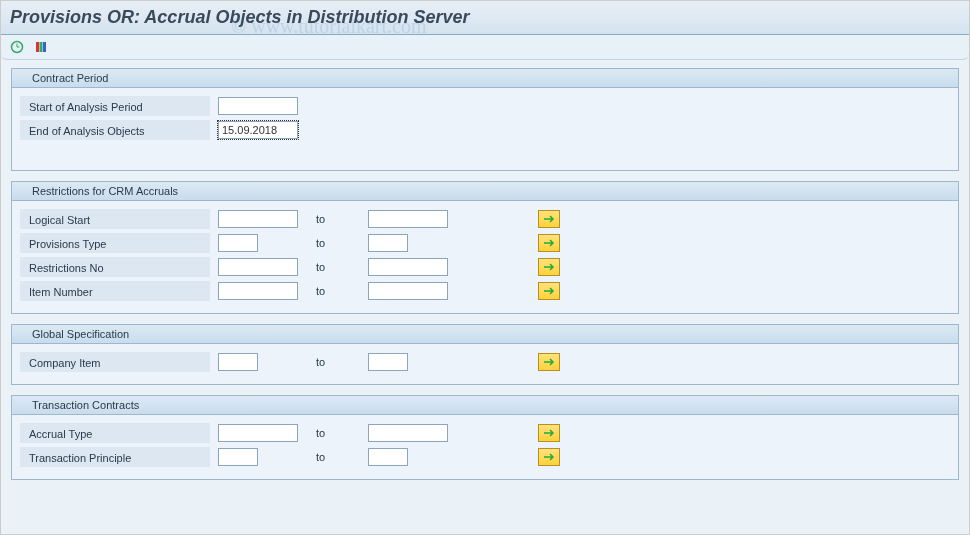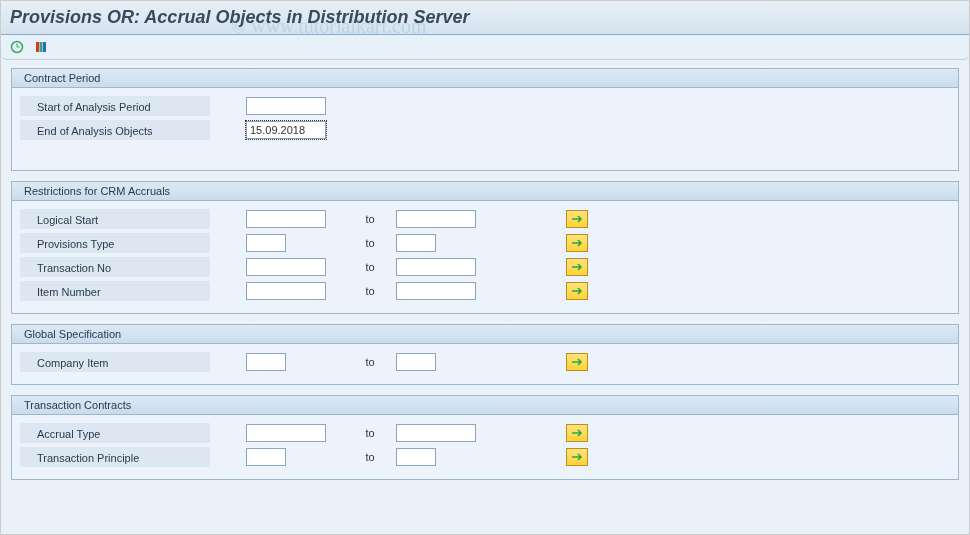--- a/index.html
+++ b/index.html
@@ -44,64 +44,64 @@
     .content { padding: 8px 10px; }
     .group {
       border: 1px solid #9db8cd;
       background: #ecf3fa;
       margin-bottom: 10px;
       border-radius: 0;
     }
     .group-header {
       background: linear-gradient(to bottom, #dce9f4 0%, #c9dced 100%);
       border-bottom: 1px solid #9db8cd;
-      padding: 3px 12px;
+      padding: 3px 20px;
       font-size: 11px;
       color: #2a3a4a;
     }
     .group-body { padding: 6px 8px 10px 8px; }
     .row { display: flex; align-items: center; height: 24px; }
     .label {
       width: 190px;
-      padding-left: 16px;
+      padding-left: 8px;
       background: #dce7f2;
       height: 20px;
       line-height: 20px;
       border: 1px solid transparent;
       margin-right: 8px;
       color: #2a3a4a;
     }
     .input {
       border: 1px solid #8ba5bd;
       background: #fff;
       height: 18px;
       font-size: 11px;
       padding: 1px 3px;
       color: #333;
     }
     .input.w80 { width: 80px; }
     .input.w40 { width: 40px; }
     .to-cell {
       width: 60px;
-      text-align: center;
+      text-align: left;
       padding-left: 8px;
       color: #2a3a4a;
     }
     .multi-btn {
       width: 22px;
       height: 18px;
       background: linear-gradient(to bottom, #ffe27a 0%, #ffd23a 100%);
       border: 1px solid #b89020;
       display: flex;
       align-items: center;
       justify-content: center;
       cursor: pointer;
       margin-left: 0;
     }
-    .col-from { width: 90px; margin-left: 28px; }
+    .col-from { width: 90px; }
     .col-to-input { width: 90px; }
     .col-multi { width: 120px; padding-left: 80px; }
     .selected { background: #fff; outline: 1px dotted #333; }
   </style>
 </head>
 <body>
 
 <div class="title-bar">
   <span>Provisions OR: Accrual Objects in Distribution Server</span>
 </div>
@@ -164,21 +164,21 @@
         <div class="col-to-input"><input class="input w40" value="" style=""></div>
         <div class="col-multi">
             <div class="multi-btn">
               <svg width="12" height="10">
                 <path d="M1 5 L10 5 M7 2 L10 5 L7 8" stroke="#2a4" stroke-width="1.5" fill="none"></path>
               </svg>
             </div>
           </div>
       </div>
       <div class="row">
-        <div class="label">Transaction No</div>
+        <div class="label">Restrictions No</div>
         <div class="col-from"><input class="input w80" value="" style=""></div>
         <div class="to-cell">to</div>
         <div class="col-to-input"><input class="input w80" value="" style=""></div>
         <div class="col-multi">
             <div class="multi-btn">
               <svg width="12" height="10">
                 <path d="M1 5 L10 5 M7 2 L10 5 L7 8" stroke="#2a4" stroke-width="1.5" fill="none"></path>
               </svg>
             </div>
           </div>

